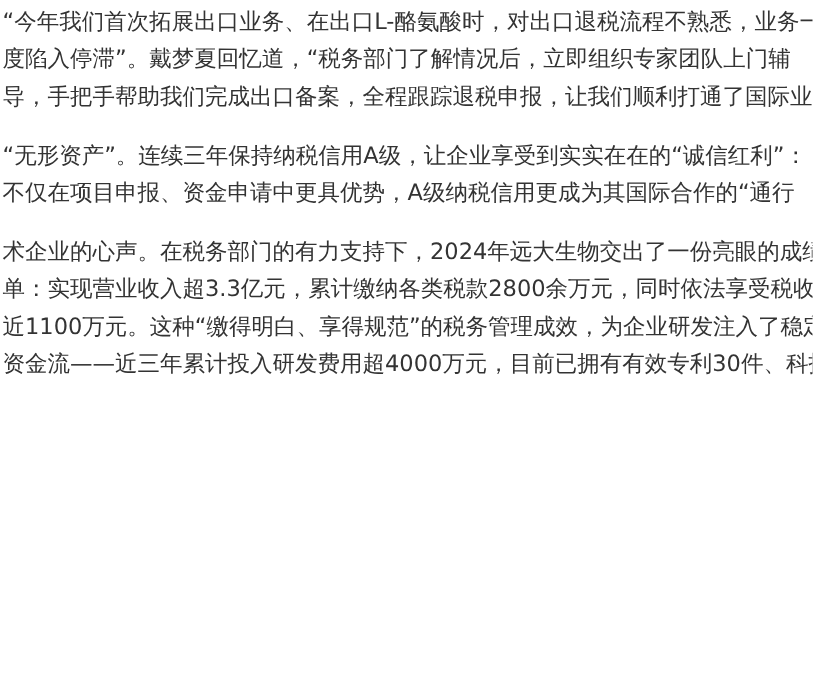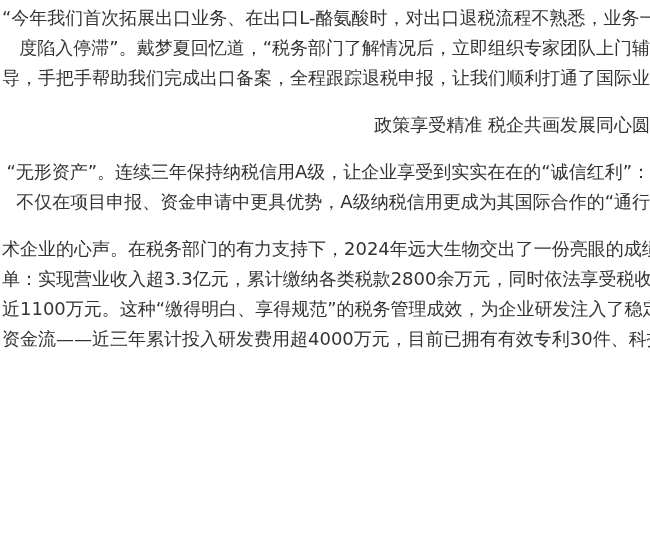--- a/index.html
+++ b/index.html
@@ -32,28 +32,25 @@
     white-space: nowrap;
     overflow: hidden;
   }
   .heading .line {
     font-size: 18px;
   }
 </style>
 </head>
 <body style="background: rgb(255, 255, 255);">
 
-<div class="article" style="color: rgb(51, 51, 51); text-align: right;">
+<div class="article" style="color: rgb(51, 51, 51);">
     <div class="para">
       <div class="line">“今年我们首次拓展出口业务、在出口L-酪氨酸时，对出口退税流程不熟悉，业务一</div>
       <div class="line">度陷入停滞”。戴梦夏回忆道，“税务部门了解情况后，立即组织专家团队上门辅</div>
       <div class="line">导，手把手帮助我们完成出口备案，全程跟踪退税申报，让我们顺利打通了国际业务</div>
-    </div>
-    <div class="para heading">
-      <div class="line">政策享受精准 税企共画发展同心圆</div>
     </div>
     <div class="para">
       <div class="line">“无形资产”。连续三年保持纳税信用A级，让企业享受到实实在在的“诚信红利”：</div>
       <div class="line">不仅在项目申报、资金申请中更具优势，A级纳税信用更成为其国际合作的“通行</div>
     </div>
     <div class="para">
       <div class="line">术企业的心声。在税务部门的有力支持下，2024年远大生物交出了一份亮眼的成绩</div>
       <div class="line">单：实现营业收入超3.3亿元，累计缴纳各类税款2800余万元，同时依法享受税收优惠</div>
       <div class="line">近1100万元。这种“缴得明白、享得规范”的税务管理成效，为企业研发注入了稳定</div>
       <div class="line">资金流——近三年累计投入研发费用超4000万元，目前已拥有有效专利30件、科技成</div>

